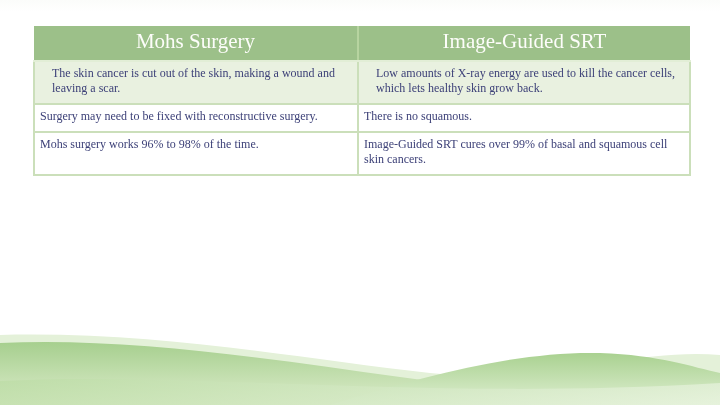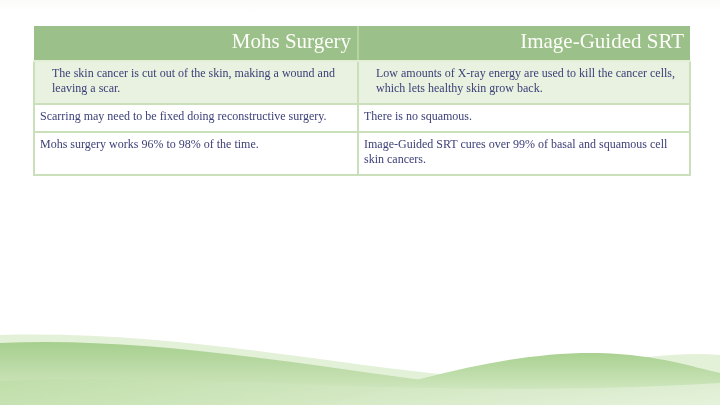--- a/index.html
+++ b/index.html
@@ -20,21 +20,21 @@
     left: 33px; top: 26px;
     width: 656px;
     border-collapse: collapse;
     table-layout: fixed;
   }
   table.compare th {
     background: #9CC089;
     color: #FDFDFA;
     font-weight: normal;
     font-size: 21px;
-    text-align: right;
+    text-align: center;
     padding: 3px 6px 6px 6px;
     height: 25px;
     border-bottom: 2px solid #E2EED6;
   }
   table.compare th + th {
     border-left: 2px solid #B7D4A0;
   }
   table.compare td {
     color: #3D4178;
     font-size: 12px;
@@ -67,21 +67,21 @@
         <th>Mohs Surgery</th>
         <th>Image-Guided SRT</th>
       </tr>
     </thead>
     <tbody>
       <tr class="row-green">
         <td>The skin cancer is cut out of the skin, making a wound and leaving a scar.</td>
         <td>Low amounts of X-ray energy are used to kill the cancer cells, which lets healthy skin grow back.</td>
       </tr>
       <tr class="row-white">
-        <td>Scarring may need to be fixed doing reconstructive surgery.</td>
+        <td>Surgery may need to be fixed with reconstructive surgery.</td>
         <td>There is no squamous.</td>
       </tr>
       <tr class="row-white">
         <td>Mohs surgery works 96% to 98% of the time.</td>
         <td>Image-Guided SRT cures over 99% of basal and squamous cell skin cancers.</td>
       </tr>
     </tbody>
   </table>
 
   <svg class="waves" viewBox="0 0 720 76" preserveAspectRatio="none" aria-hidden="true">

